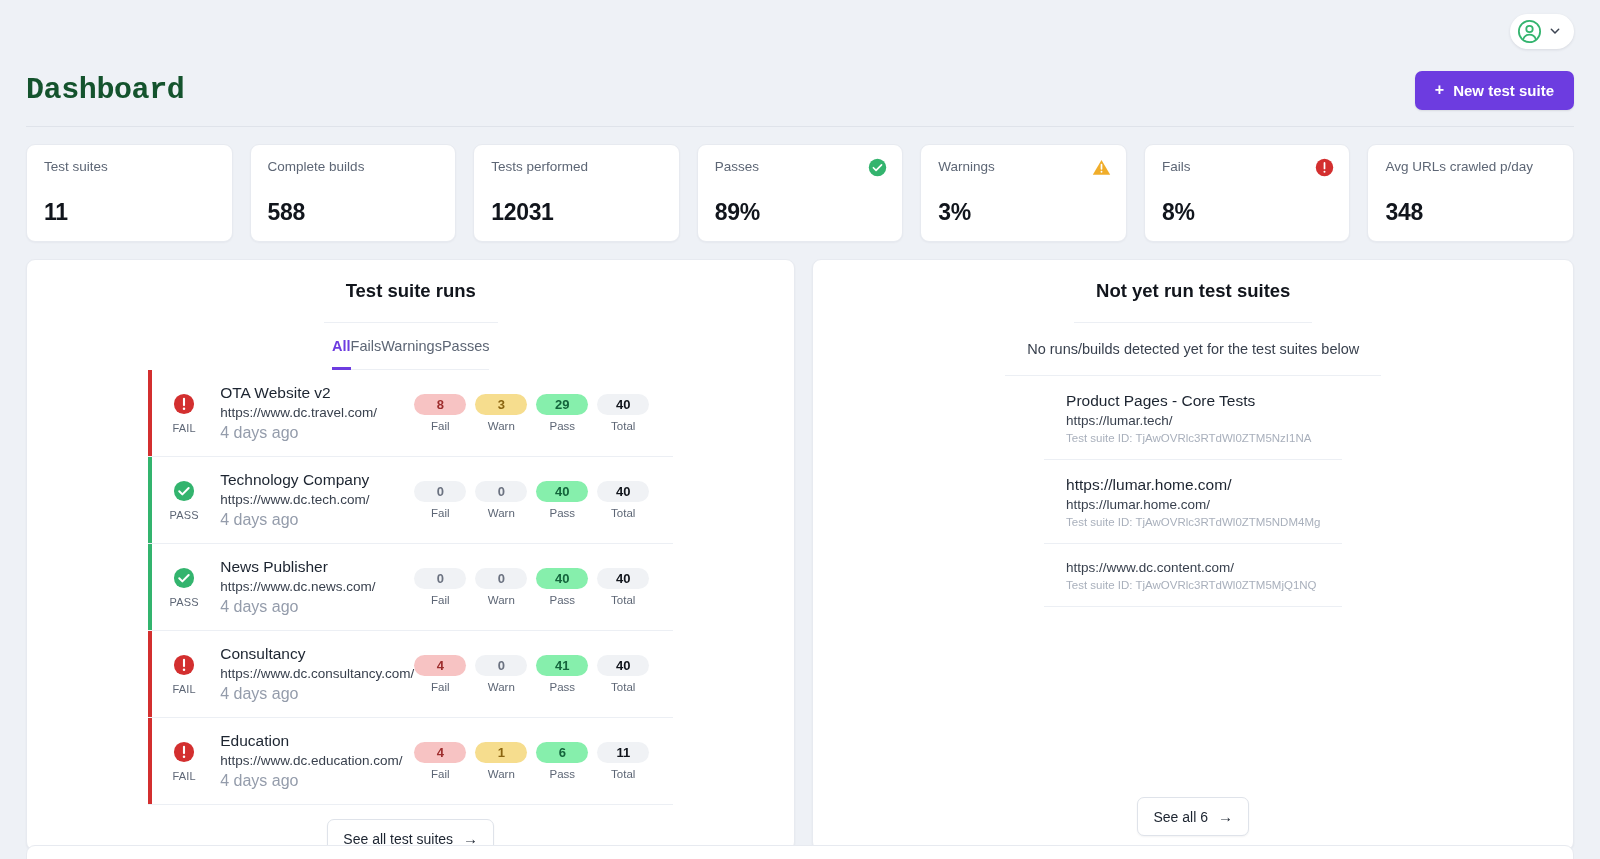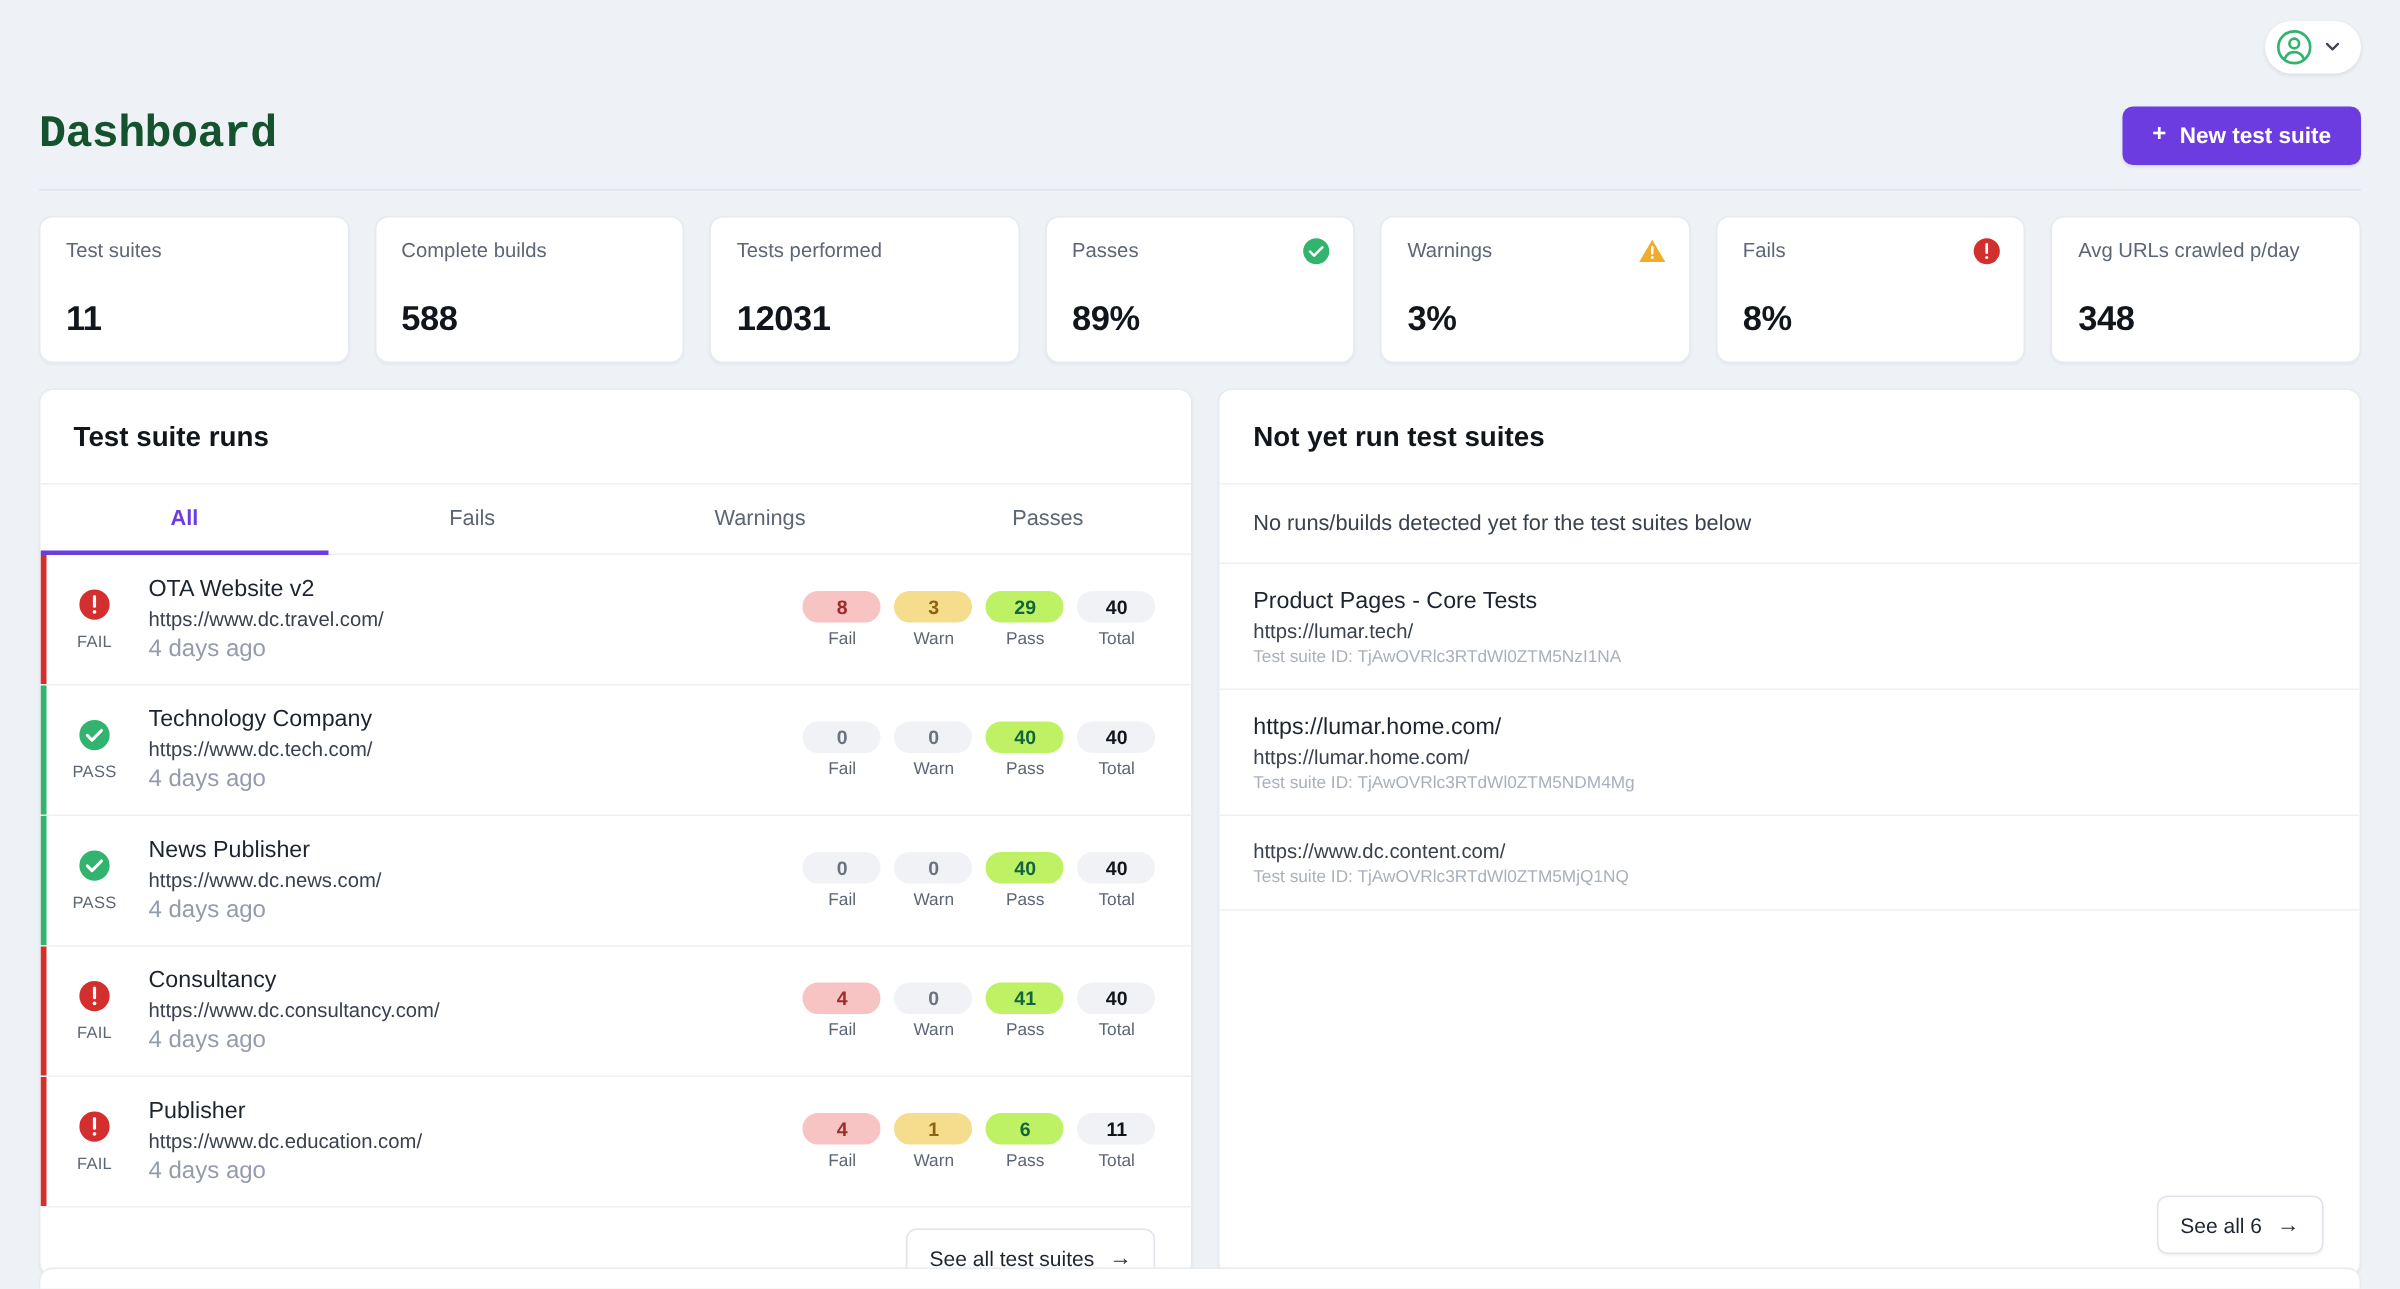--- a/index.html
+++ b/index.html
@@ -51,20 +51,21 @@
   .stat-value { font-size: 23px; font-weight: 700; letter-spacing: -.3px; color: #11151c; }
   .stat-icon { position: absolute; top: 13px; right: 15px; width: 19px; height: 19px; }
 
   
   .panels { display: flex; gap: 17px; margin-top: 17px; }
   .panel {
     background: #fff; border: 1px solid #e7eaf0; border-radius: 9px;
     box-shadow: 0 1px 2px rgba(16,24,40,.05);
     display: flex; flex-direction: column;
     overflow: hidden;
+    align-items: center;
   }
   .panel.left  { width: 774px; height: 592px; }
   .panel.right { width: 766px; height: 592px; }
   .panel-head { padding: 20px 22px; font-size: 18.5px; font-weight: 700; color: #11151c; border-bottom: 1px solid #eceff4; }
 
   
   .tabs { display: flex; border-bottom: 1px solid #eceff4; }
   .tab {
     flex: 1 1 0; text-align: center; padding: 15px 0 13px;
     font-size: 14.5px; color: #5d6675; cursor: pointer;
@@ -89,21 +90,21 @@
   .run-time { font-size: 16px; color: #949cab; }
   .metrics { display: flex; gap: 9px; }
   .metric { width: 52px; text-align: center; }
   .metric .pill {
     display: block; border-radius: 11px; padding: 3px 0;
     font-size: 13px; font-weight: 700;
   }
   .metric .cap { font-size: 11.5px; color: #5d6675; margin-top: 5px; }
   .pill.fail { background: #f7c3c3; color: #9d2d2d; }
   .pill.warn { background: #f6dd8e; color: #8a6410; }
-  .pill.pass { background: #bef264; color: #14643c; }
+  .pill.pass { background: #86efac; color: #14643c; }
   .pill.zero { background: #f0f2f5; color: #6b7280; }
   .pill.total{ background: #f0f2f5; color: #11151c; }
 
   .panel-foot { padding: 14px 24px; display: flex; justify-content: flex-end; }
   .btn-ghost {
     display: inline-flex; align-items: center; gap: 10px;
     background: #fff; border: 1px solid #dfe3ea; border-radius: 7px;
     font-family: inherit; font-size: 14px; color: #1c2430; font-weight: 400;
     padding: 10px 15px; cursor: pointer;
     box-shadow: 0 1px 2px rgba(16,24,40,.05);
@@ -360,21 +361,21 @@
     <div class="accent" style="background:#d32f2f"></div>
     <div class="run-status">
       <span><svg class="dot" viewBox="0 0 24 24">
                   <circle cx="12" cy="12" r="11" fill="#d32f2f"></circle>
                   <path d="M12 6.2v7" stroke="#fff" stroke-width="2.3" stroke-linecap="round"></path>
                   <circle cx="12" cy="17.3" r="1.35" fill="#fff"></circle>
                 </svg></span>
       <div class="word">FAIL</div>
     </div>
     <div class="run-info">
-      <div class="run-name">Publisher</div>
+      <div class="run-name">Education</div>
       <div class="run-url">https://www.dc.education.com/</div>
       <div class="run-time">4 days ago</div>
     </div>
     <div class="metrics">
       <div class="metric">
         <span class="pill fail">4</span>
         <div class="cap">Fail</div>
       </div>
       <div class="metric">
         <span class="pill warn">1</span>

